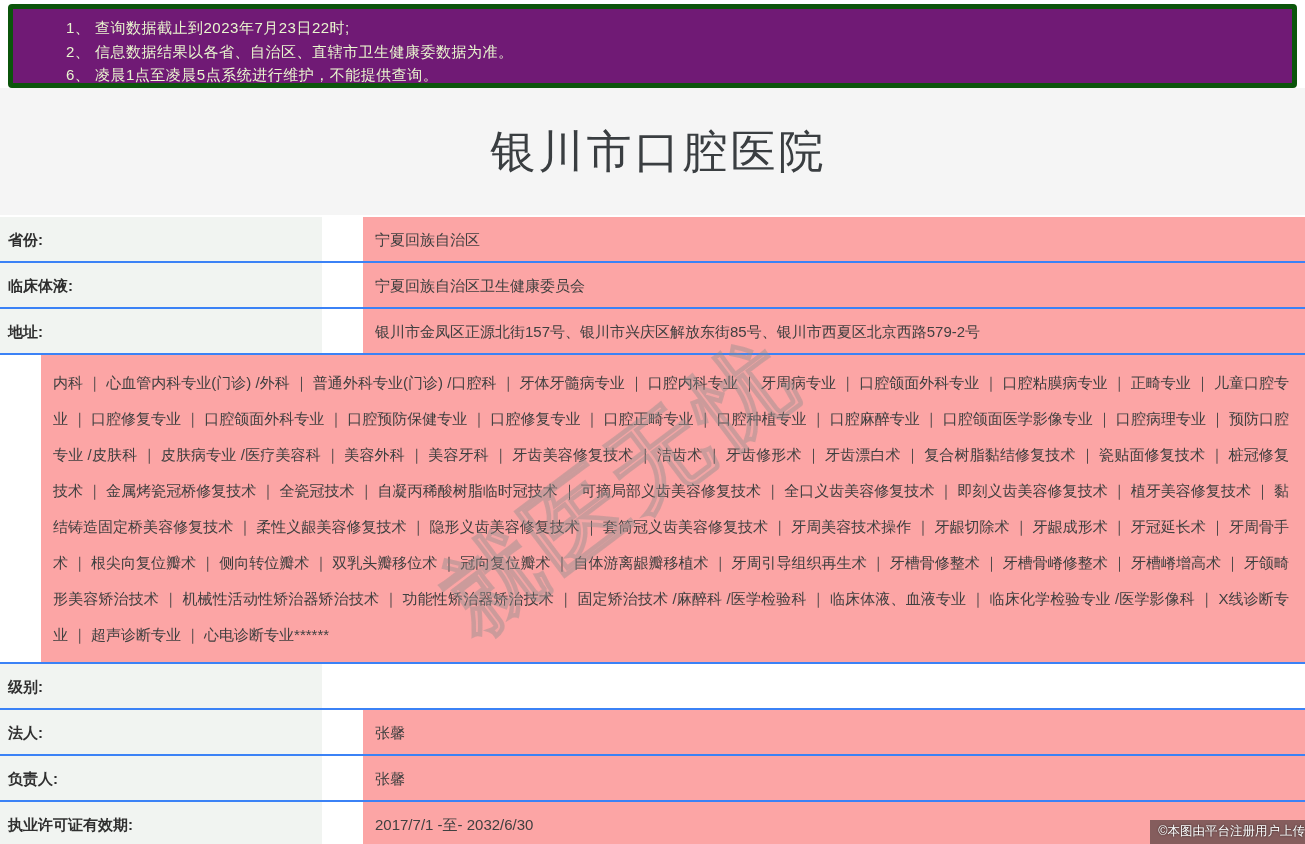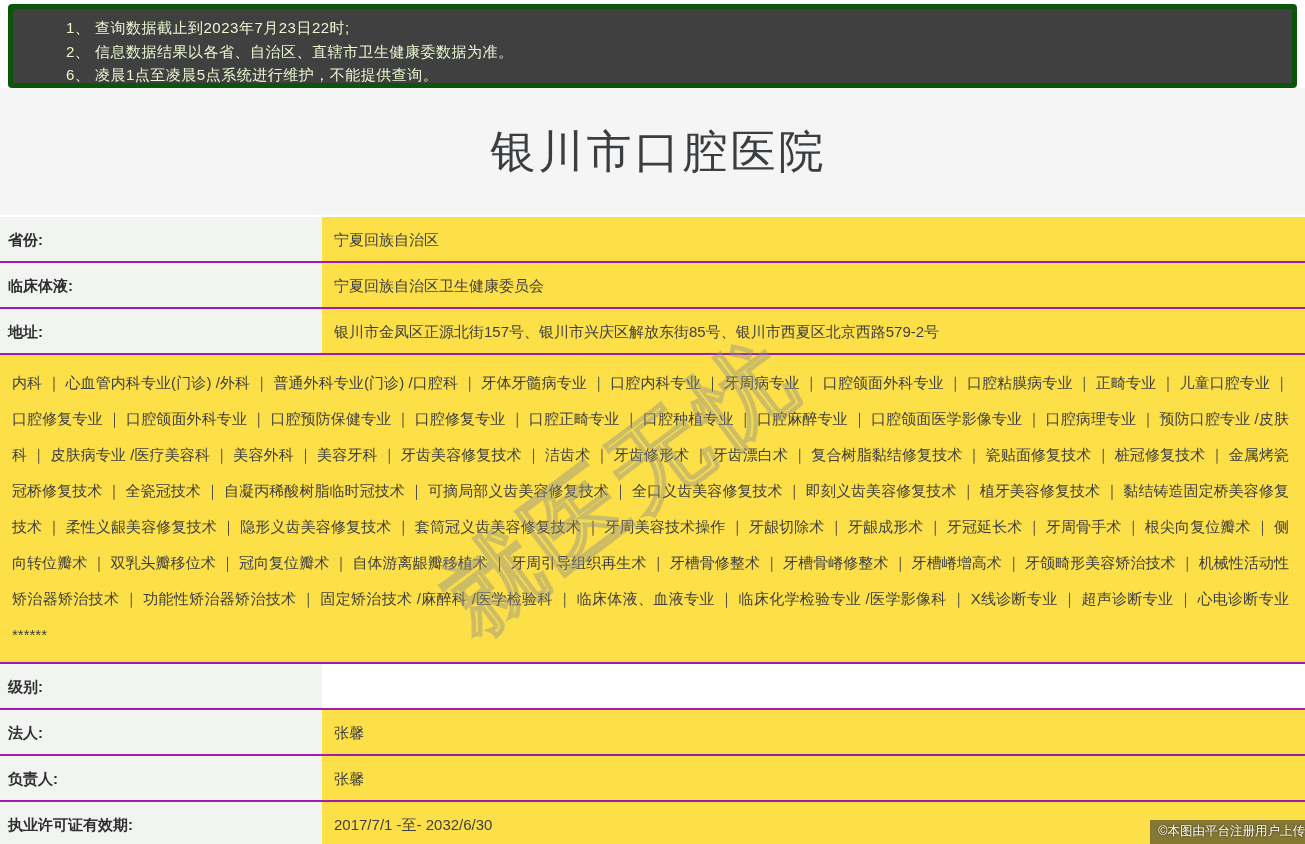--- a/index.html
+++ b/index.html
@@ -10,21 +10,21 @@
     background: #ffffff;
     font-family: "Liberation Sans", "DejaVu Sans", sans-serif;
     color: #333;
   }
 
   
   .notice {
     position: absolute;
     left: 8px; top: 4px;
     width: 1289px; height: 84px;
-    background: #404040;
+    background: #701a75;
     border: 5px solid #0b550b;
     border-radius: 4px;
     padding: 7px 10px 0 53px;
     color: #e9f6cf;
     font-size: 15px;
     line-height: 23.5px;
     letter-spacing: 0.5px;
   }
 
   
@@ -46,39 +46,40 @@
   }
 
   
   .table {
     position: absolute;
     left: 0; top: 217px;
     width: 100%;
   }
   .row {
     display: flex;
-    border-bottom: 2px solid #a21caf;
+    border-bottom: 2px solid #3b82f6;
     align-items: center;
   }
   .cell { font-size: 15px; }
   .cell.label {
     width: 322px;
     flex: 0 0 322px;
     background: #f1f4f1;
     font-weight: bold;
     color: #2f2f2f;
     padding: 14px 8px 13px 8px;
     line-height: 17px;
   }
   .cell.value {
     flex: 1 1 auto;
-    background: #fde047;
+    background: #fca5a5;
     color: #404040;
     padding: 14px 16px 13px 12px;
     line-height: 17px;
+    margin-left: 41px;
   }
   .cell.value.multiline {
     line-height: 36px;
     padding-top: 10px;
     padding-bottom: 9px;
     text-align: justify;
   }
 
   
   .watermark {

